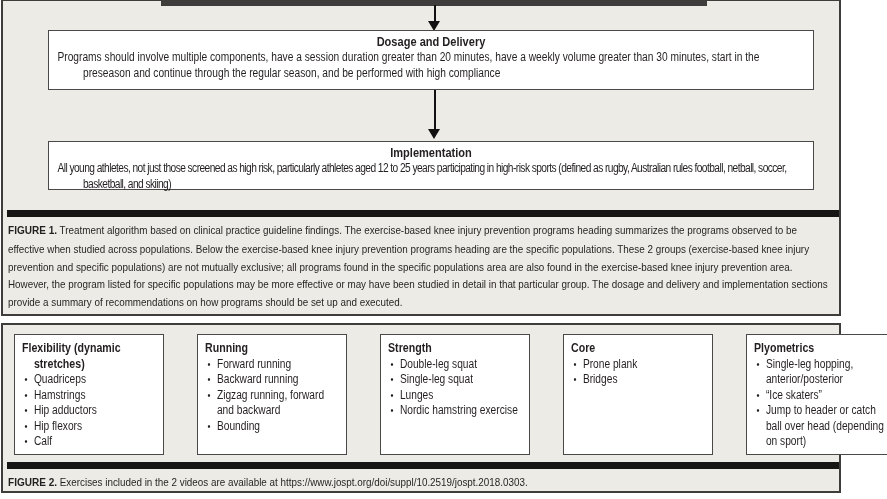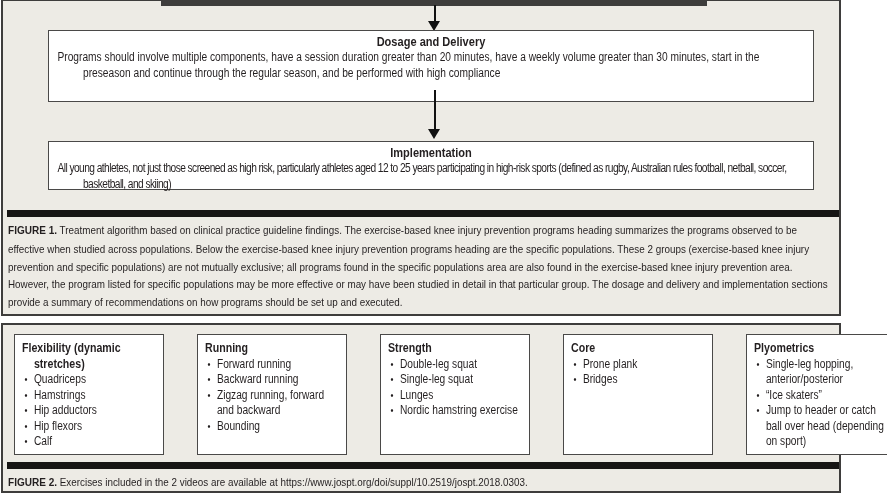--- a/index.html
+++ b/index.html
@@ -60,21 +60,21 @@
 <body>
 
 <div class="canvas">
 
   <section class="panel panel1">
     <div class="stub-bar"></div>
 
     <div class="vline" style="left:431px;top:4px;height:18px;"></div>
     <div class="ahead" style="left:425px;top:20px;"></div>
 
-    <div class="flowbox" style="top:29px;height:72px;">
+    <div class="flowbox" style="top:29px;height:60px;">
       <div class="flowbox-title cond-center">Dosage and Delivery</div>
       <div class="flowbox-body cond">Programs should involve multiple components, have a session duration greater than 20 minutes, have a weekly volume greater than 30 minutes, start in the preseason and continue through the regular season, and be performed with high compliance</div>
     </div>
 
     <div class="vline" style="left:431px;top:89px;height:40px;"></div>
     <div class="ahead" style="left:425px;top:128px;"></div>
 
     <div class="flowbox" style="top:140px;height:49px;">
       <div class="flowbox-title cond-center">Implementation</div>
       <div class="flowbox-body cond tight">All young athletes, not just those screened as high risk, particularly athletes aged 12 to 25 years participating in high-risk sports (defined as rugby, Australian rules football, netball, soccer, basketball, and skiing)</div>

